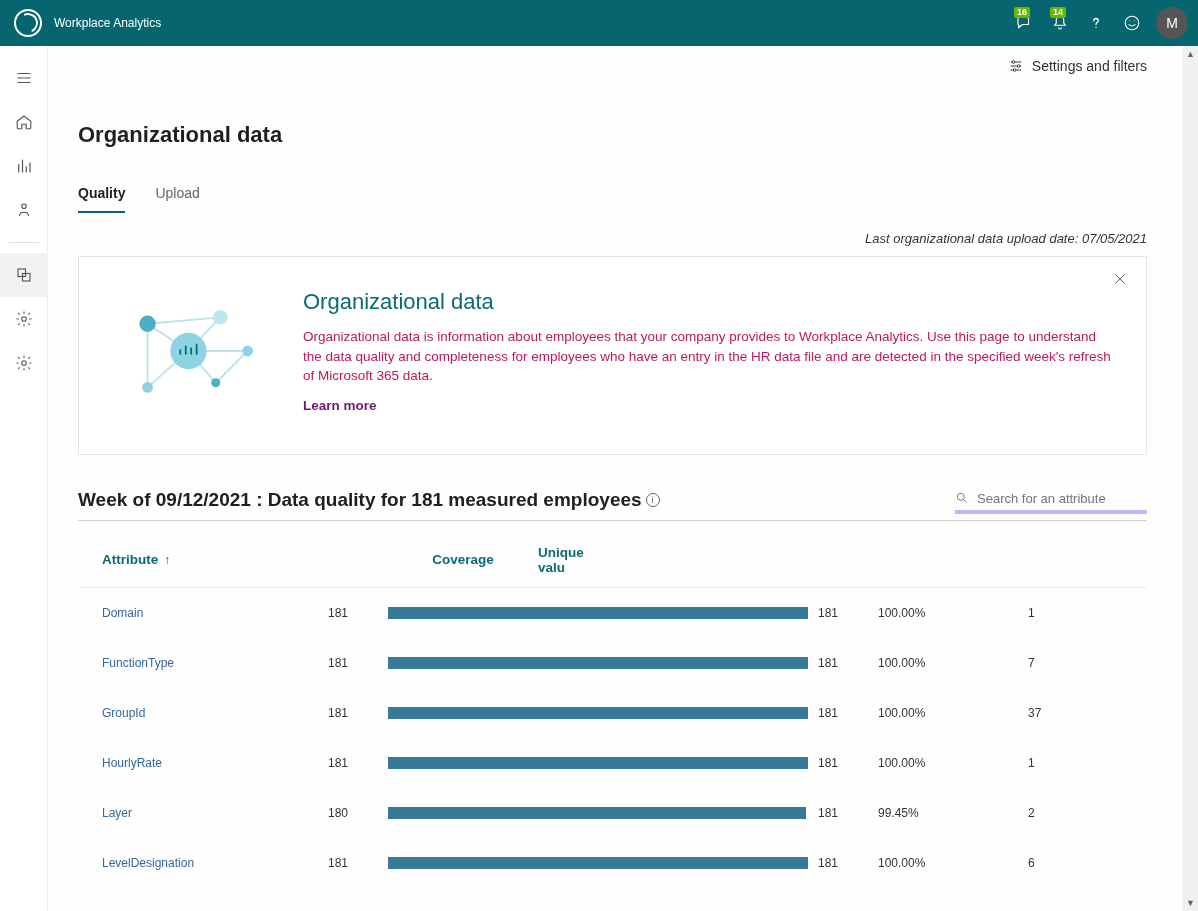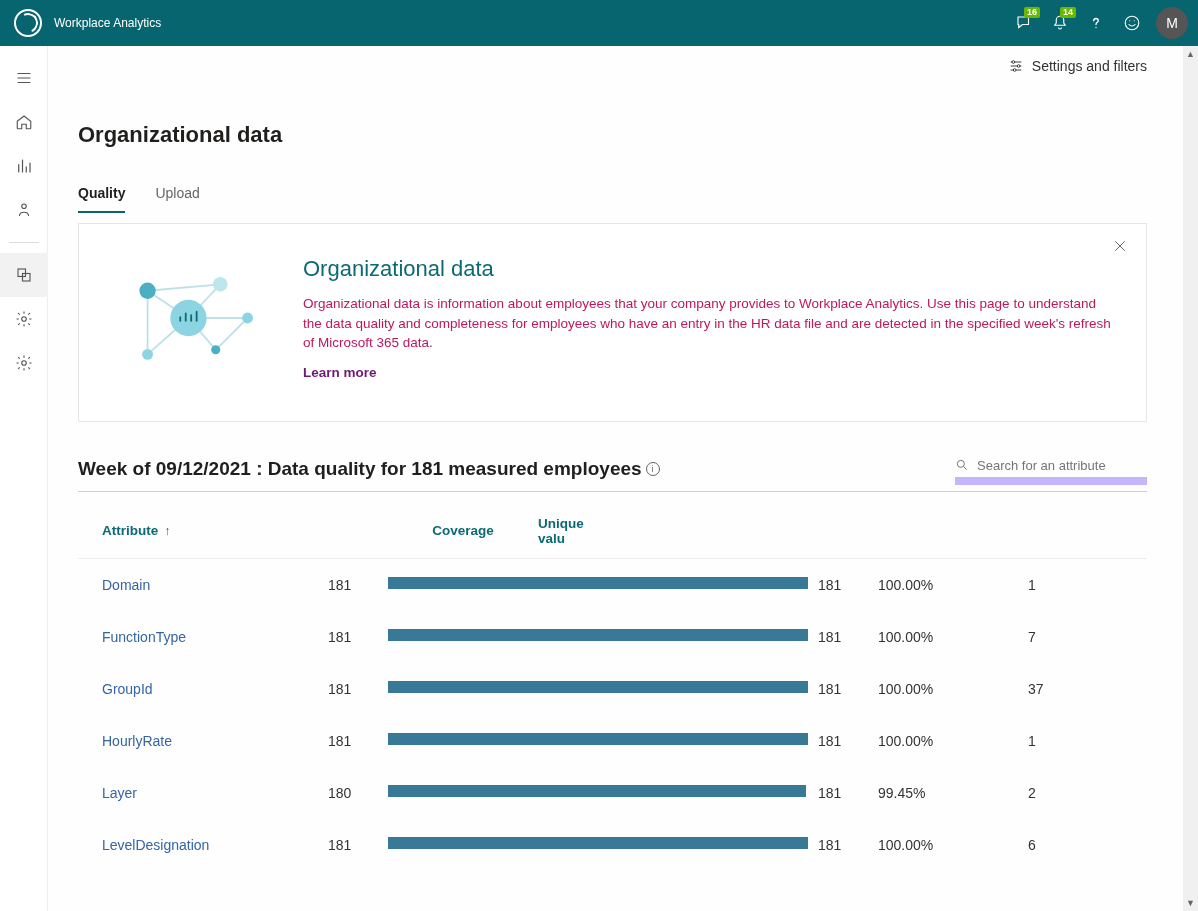--- a/index.html
+++ b/index.html
@@ -6,21 +6,21 @@
   html, body { width: 1198px; height: 911px; overflow: hidden; background: #fff; }
 
   
   .topbar { height: 46px; background: #06656e; color: #fff; display: flex; align-items: center; padding: 0 10px 0 10px; }
   .topbar .logo { width: 28px; height: 28px; border: 2px solid #fff; border-radius: 50%; margin: 0 12px 0 4px; position: relative; display:flex; align-items:center; justify-content:center; }
   .topbar .logo::after { content:""; width:16px; height:16px; border:2px solid #fff; border-radius:50%; border-left-color:transparent; border-bottom-color:transparent; transform:rotate(20deg); position:absolute; }
   .topbar .app-name { font-size: 12px; font-weight: 400; }
   .topbar .spacer { flex: 1; }
   .topbar .icon-btn { width: 36px; height: 36px; display:flex; align-items:center; justify-content:center; position:relative; cursor:pointer; color:#fff; }
   .topbar .icon-btn svg { width:18px; height:18px; stroke:#fff; fill:none; }
-  .badge { position:absolute; top:2px; right:2px; background:#6bb700; color:#fff; font-size:9px; font-weight:600; padding:1px 3px; border-radius:2px; line-height:1; }
+  .badge { position:absolute; top:2px; right:12px; background:#6bb700; color:#fff; font-size:9px; font-weight:600; padding:1px 3px; border-radius:2px; line-height:1; }
   .avatar { width:32px; height:32px; border-radius:50%; background:#555; color:#fff; display:flex; align-items:center; justify-content:center; font-size:14px; margin-left:6px; cursor:pointer;}
 
   
   .body-row { display:flex; height: calc(911px - 46px); }
   .scrollbar-gutter { width:15px; background:#f0f0f0; display:flex; flex-direction:column; align-items:center;}
   .scrollbar-gutter .arrow { height:16px; width:100%; background:#f0f0f0; font-size:9px; color:#666; display:flex; align-items:center; justify-content:center; cursor:pointer;}
   .scrollbar-gutter .track { flex:1; position:relative;}
   .scrollbar-gutter .thumb { position:absolute; top:0; left:2px; right:2px; height:140px; background:#c0c0c0; border-radius:2px; cursor:pointer;}
 
   
@@ -50,34 +50,34 @@
   .info-card .graphic { width:160px; flex:0 0 160px; display:flex; align-items:center; justify-content:center;}
   .info-card .graphic svg {width:150px; height:100px;}
   .info-card .text-block { flex:1; }
   .info-card h2 { font-size:22px; font-weight:300; color:#0b6a74; margin-top:0; margin-bottom:12px;}
   .info-card p { font-size:13.5px; color:#be185d; line-height:1.45; margin-bottom:10px;}
   .info-card a { font-size:13.5px; color:#701a75; text-decoration:none; font-weight:600; cursor:pointer;}
 
   .section-header-row { display:flex; align-items:center; justify-content:space-between; margin-top:32px; border-bottom:1px solid #d0d0d0; padding-bottom:6px;}
   .section-header { font-size:19px; font-weight:600; color:#201f1e; display:flex; align-items:center; gap:4px;}
   .info-icon { width:14px; height:14px; border:1px solid #666; border-radius:50%; font-size:9px; display:inline-flex; align-items:center; justify-content:center; color:#666; cursor:pointer; font-weight:400;}
-  .search-box { display:flex; align-items:center; gap:8px; border-bottom:8px solid #c4b5fd; padding:4px 0;}
+  .search-box { display:flex; align-items:center; gap:8px; border-bottom:4px solid #c4b5fd; padding:4px 0;}
   .search-box svg { width:14px; height:14px; stroke:#666;}
   .search-box input { border:none; outline:none; font-size:13px; width:170px; background:transparent;}
 
   .table { margin-top:18px; }
   .thead { display:flex; color:#0b6a74; font-size:13.5px; font-weight:600; padding:6px 0 12px 0; border-bottom:1px solid #eee; align-items:center;}
   .col-attr { width:250px; padding-left:24px; display:flex; align-items:center; gap:6px;}
   .col-emp-label { width:490px; text-align:left;}
   .col-barval {width:60px;}
   .col-cov  { width:150px;}
   .col-uniq { width:70px;}
   .sort-arrow { font-size:12px; color:#0b6a74;}
 
-  .trow { display:flex; padding:18px 0; font-size:14px; color:#333;}
+  .trow { display:flex; align-items:center; padding:18px 0; font-size:12px; color:#333;}
   .trow .attr-link { color:#3465a4; cursor:pointer; padding-left:24px; width:250px;}
   .trow .emp-count { width:60px;}
   .trow .bar-wrap { width:430px; padding-right:10px;}
   .trow .bar { height:12px; background:#387997;}
   .trow .bar-val { width:60px;}
   .trow .cov { width:150px;}
   .trow .uniq { width:70px;}
 </style>
 </head>
 <body>
@@ -170,20 +170,21 @@
       </div>
     </div>
 
     <h1 class="page-title">Organizational data</h1>
 
     <div class="tabs">
       <div class="tab active">Quality</div>
       <div class="tab">Upload</div>
     </div>
 
+    <div class="upload-date">Last organizational data upload date: 07/05/2021</div>
 
     <div class="info-card">
       <span class="close-x">
         <svg width="16" height="16" viewBox="0 0 24 24">
             <path d="M5 5l14 14M19 5L5 19" stroke="#666" stroke-width="1.5" fill="none"></path>
           </svg>
       </span>
       <div class="graphic">
         <svg viewBox="0 0 160 110">
           <line x1="30" y1="25" x2="75" y2="55" stroke="#bde1ea" stroke-width="2"></line>

